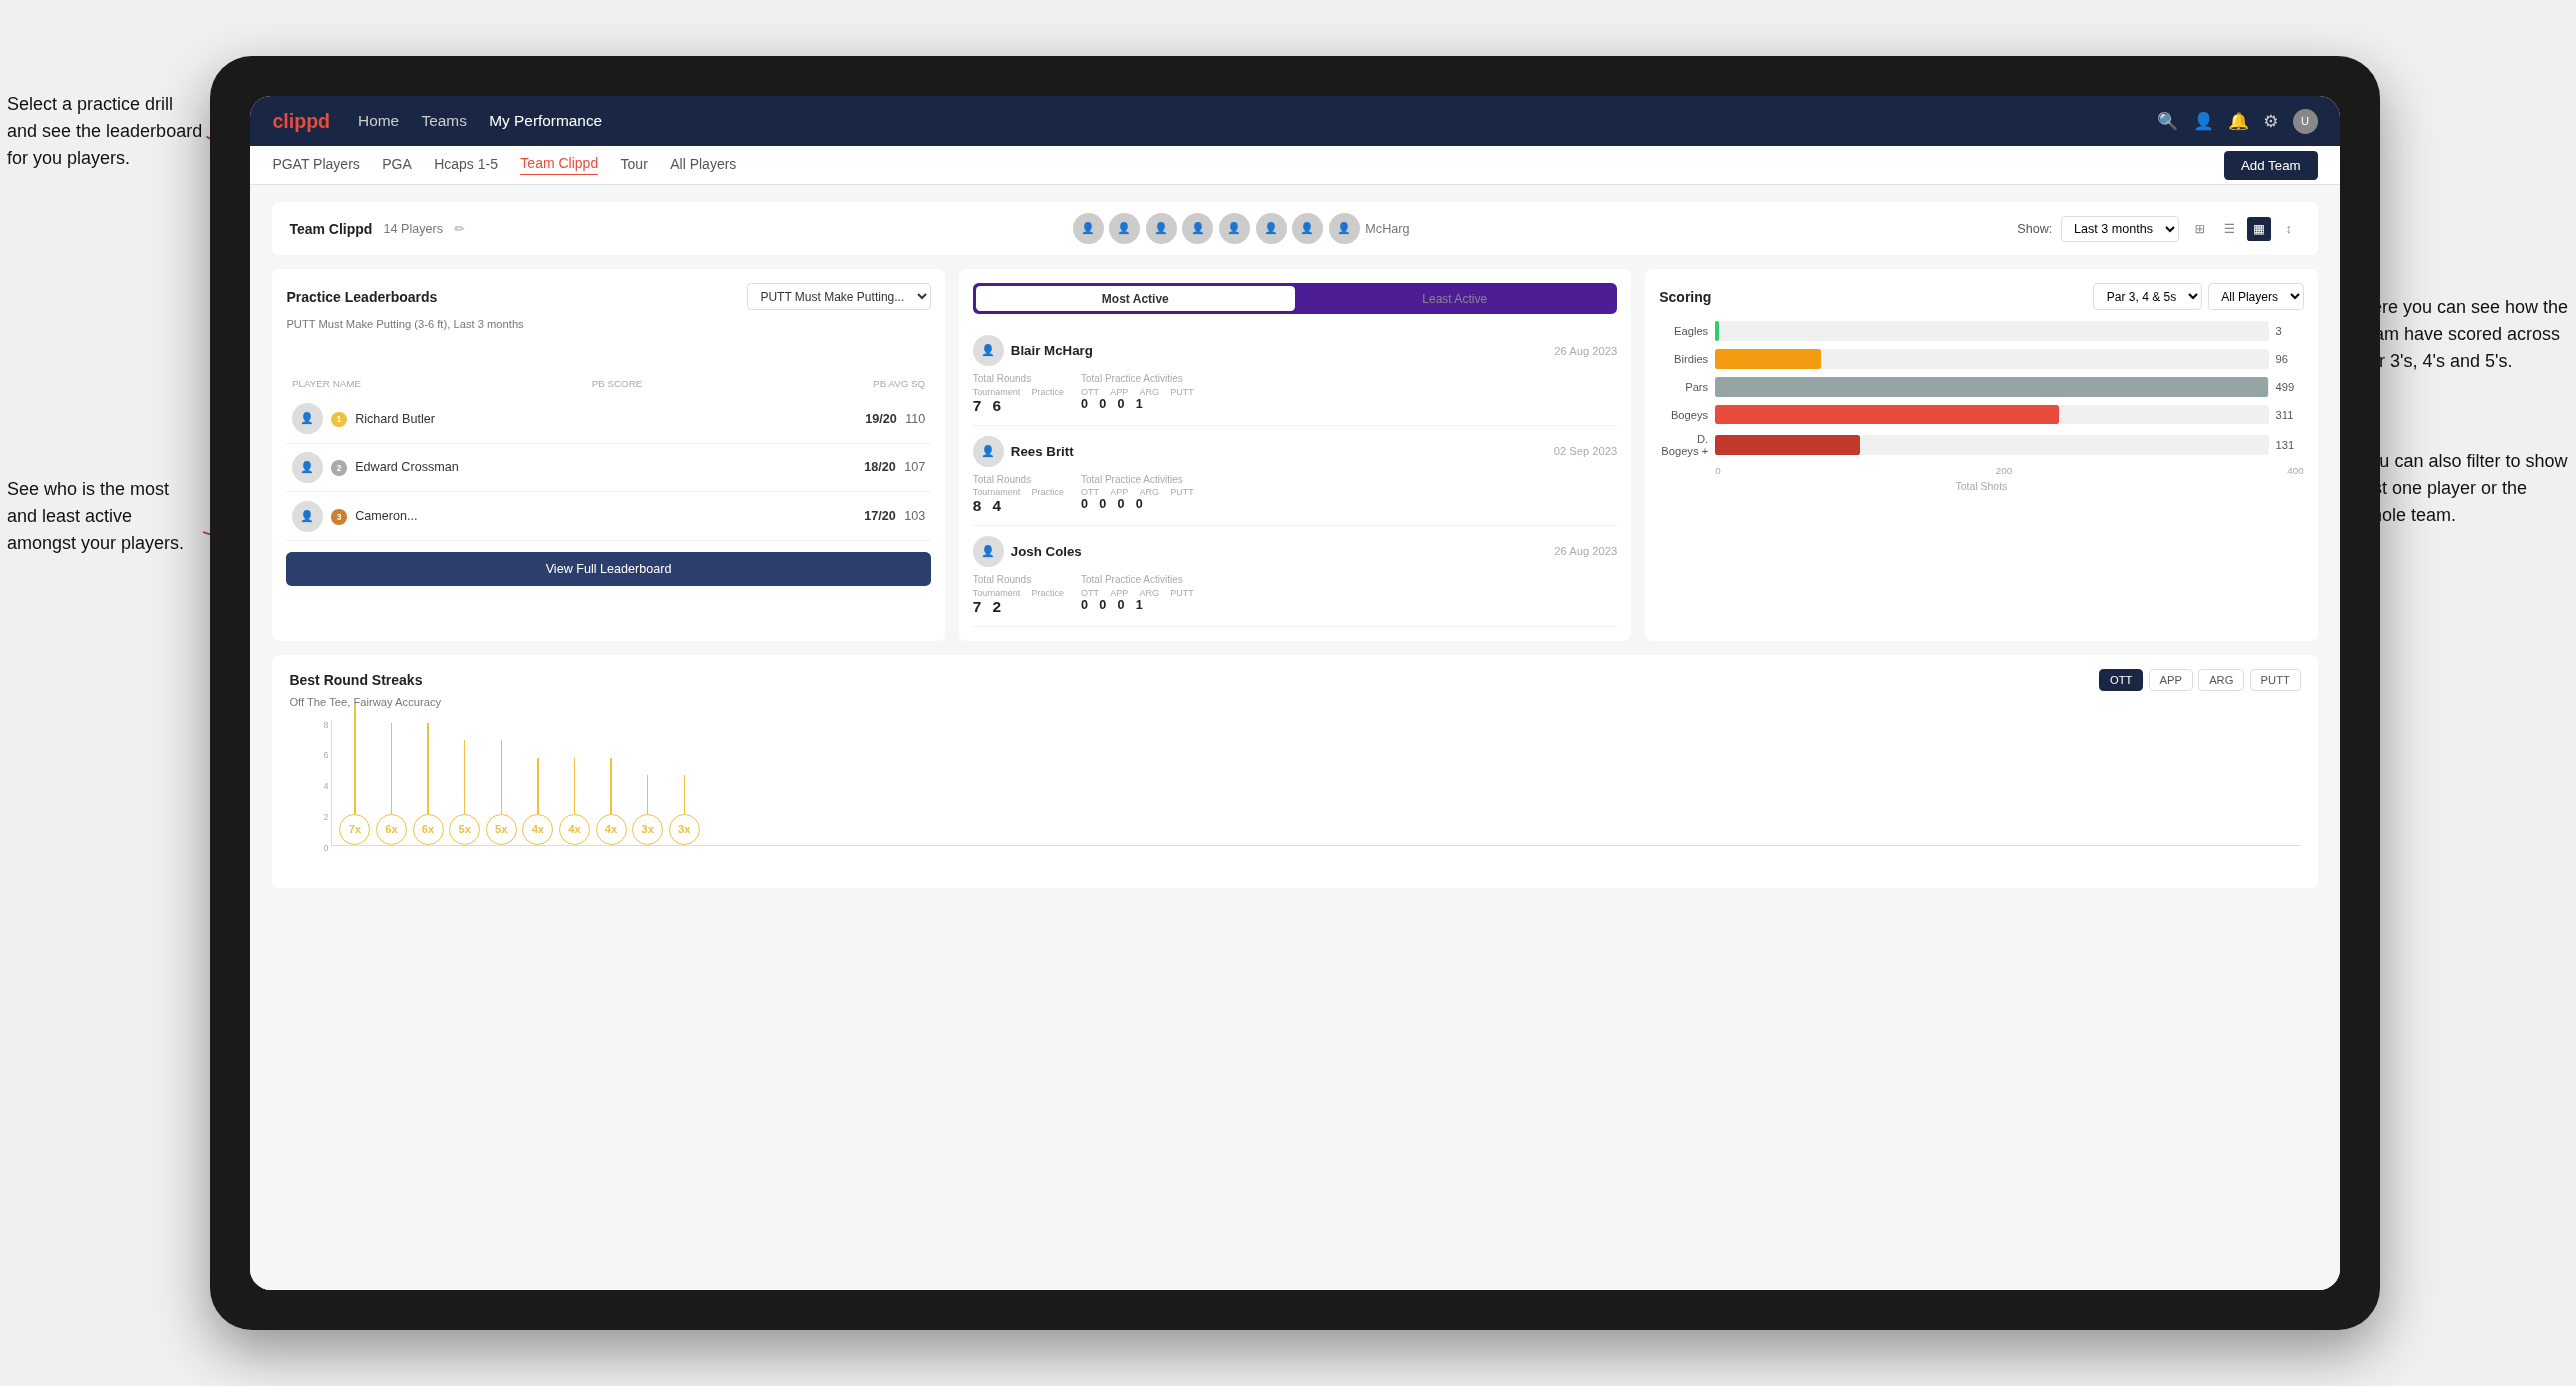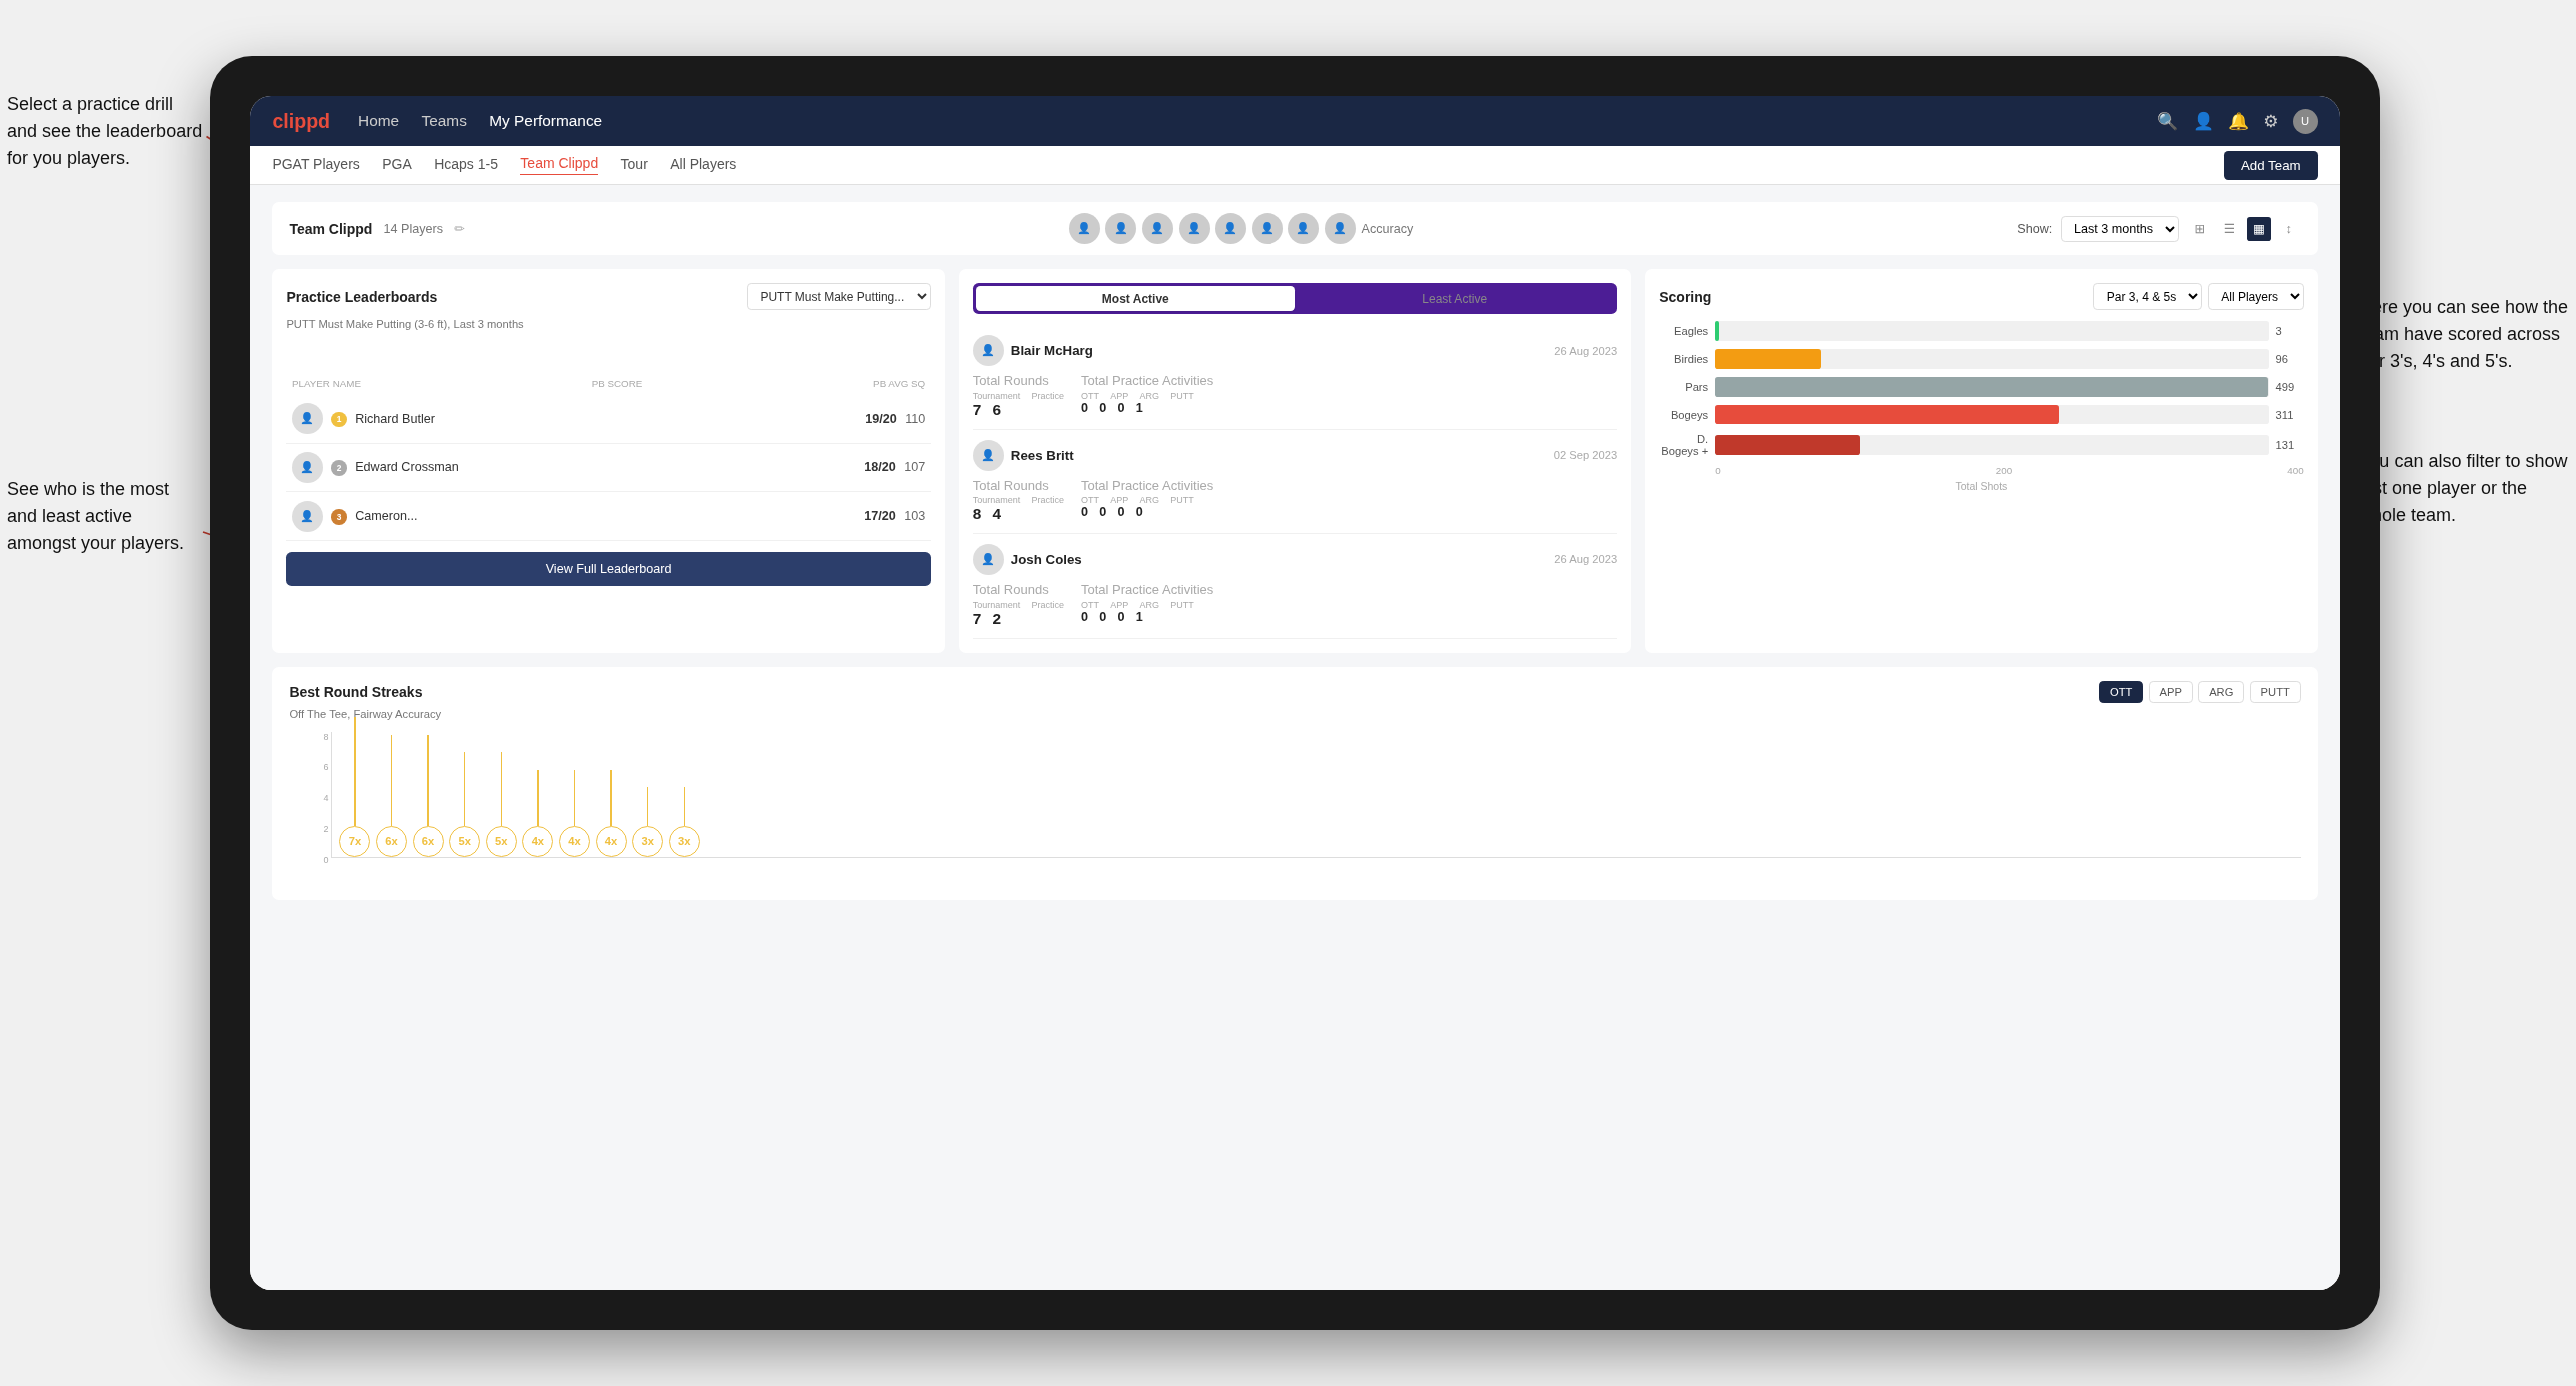--- a/index.html
+++ b/index.html
@@ -312,21 +312,21 @@
       font-size: 13.3px;
       font-weight: 600;
       color: #222;
     }
     .player-activity-date { font-size: 11.2px; color: #aaa; }
     .activity-stats {
       display: flex;
       gap: 17px;
     }
     .activity-stat-group { }
-    .activity-stat-label { font-size: 13px; color: #aaa; margin-bottom: 2.8px; }
+    .activity-stat-label { font-size: 10px; color: #aaa; margin-bottom: 2.8px; }
     .activity-stat-sub-labels {
       display: flex;
       gap: 11.2px;
       font-size: 9px;
       color: #aaa;
     }
     .activity-stat-values {
       display: flex;
       gap: 11.2px;
       font-size: 15.4px;
@@ -490,21 +490,21 @@
         </div>
         <div class="player-avatars">
           <div class="player-avatar">👤</div>
           <div class="player-avatar">👤</div>
           <div class="player-avatar">👤</div>
           <div class="player-avatar">👤</div>
           <div class="player-avatar">👤</div>
           <div class="player-avatar">👤</div>
           <div class="player-avatar">👤</div>
           <div class="player-avatar">👤</div>
-          <span class="team-count">Accuracy</span>
+          <span class="team-count">McHarg</span>
         </div>
         <div class="show-filter">
           <span class="show-label">Show:</span>
           <select class="show-select">
             <option>Last 3 months</option>
           </select>
           <div class="view-icons">
             <div class="view-icon">⊞</div>
             <div class="view-icon">☰</div>
             <div class="view-icon active">▦</div>

